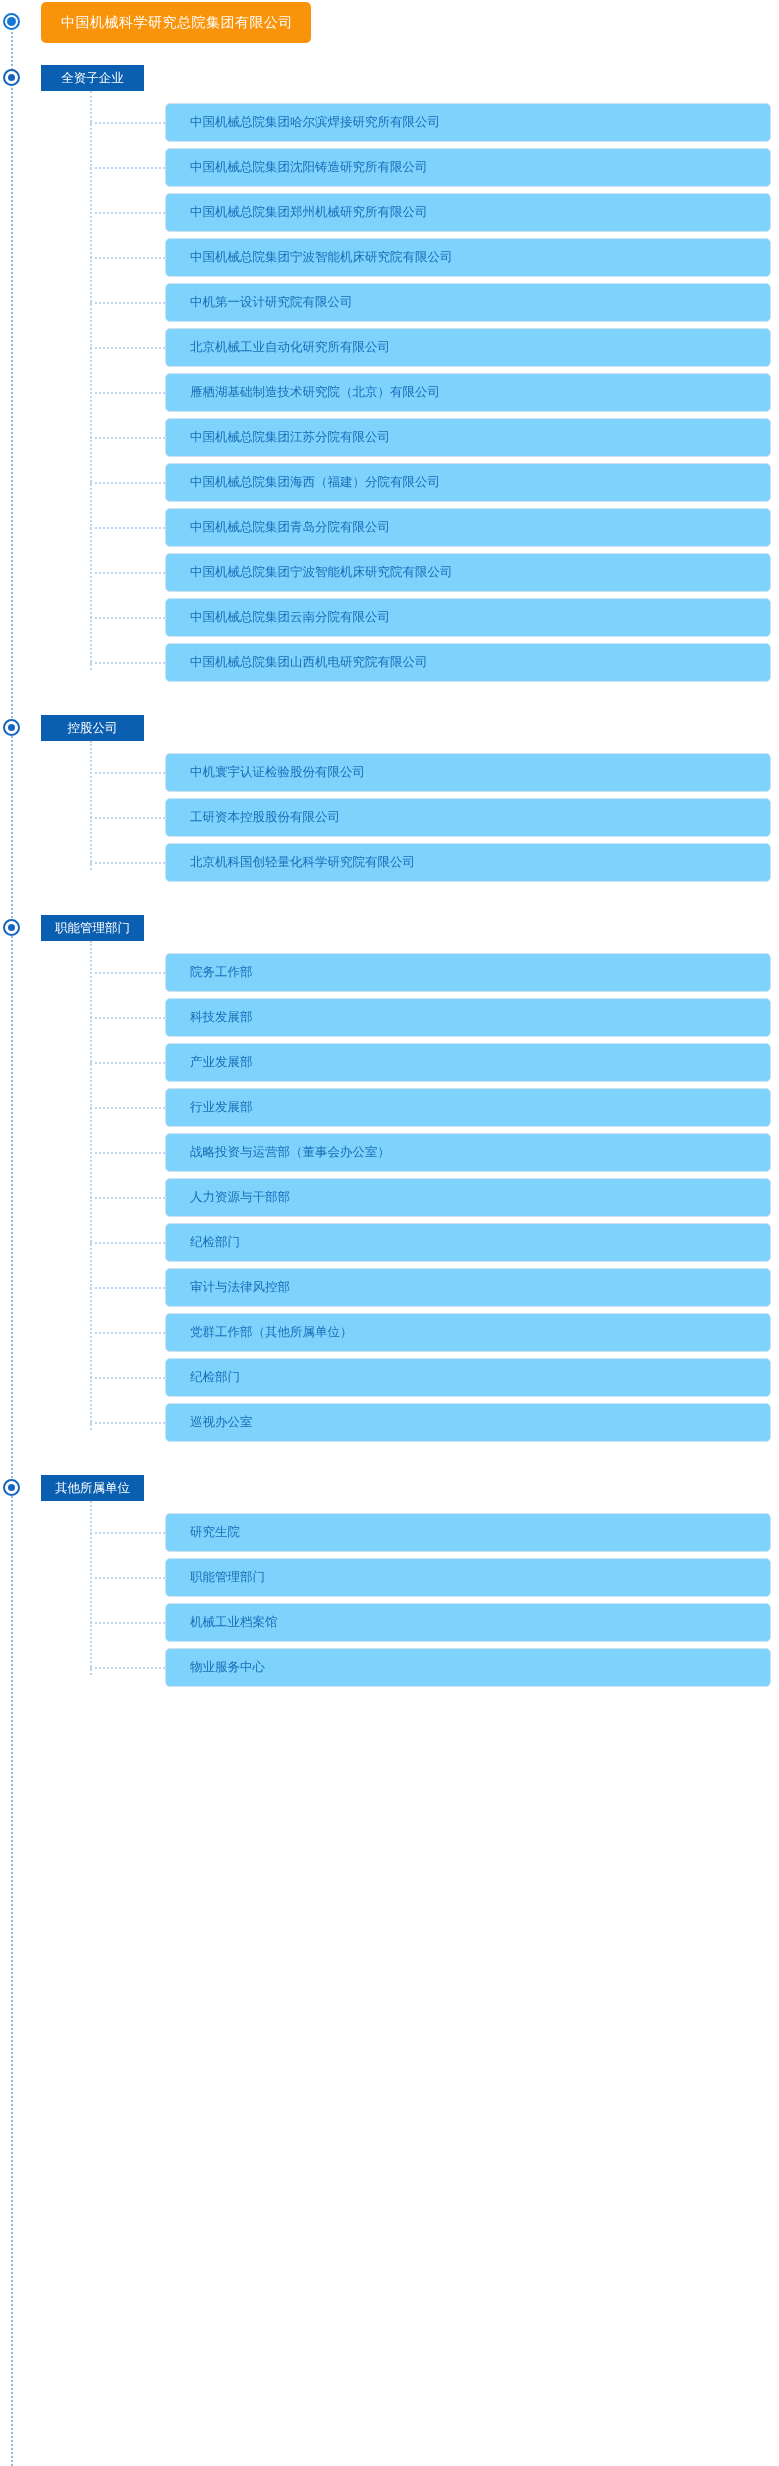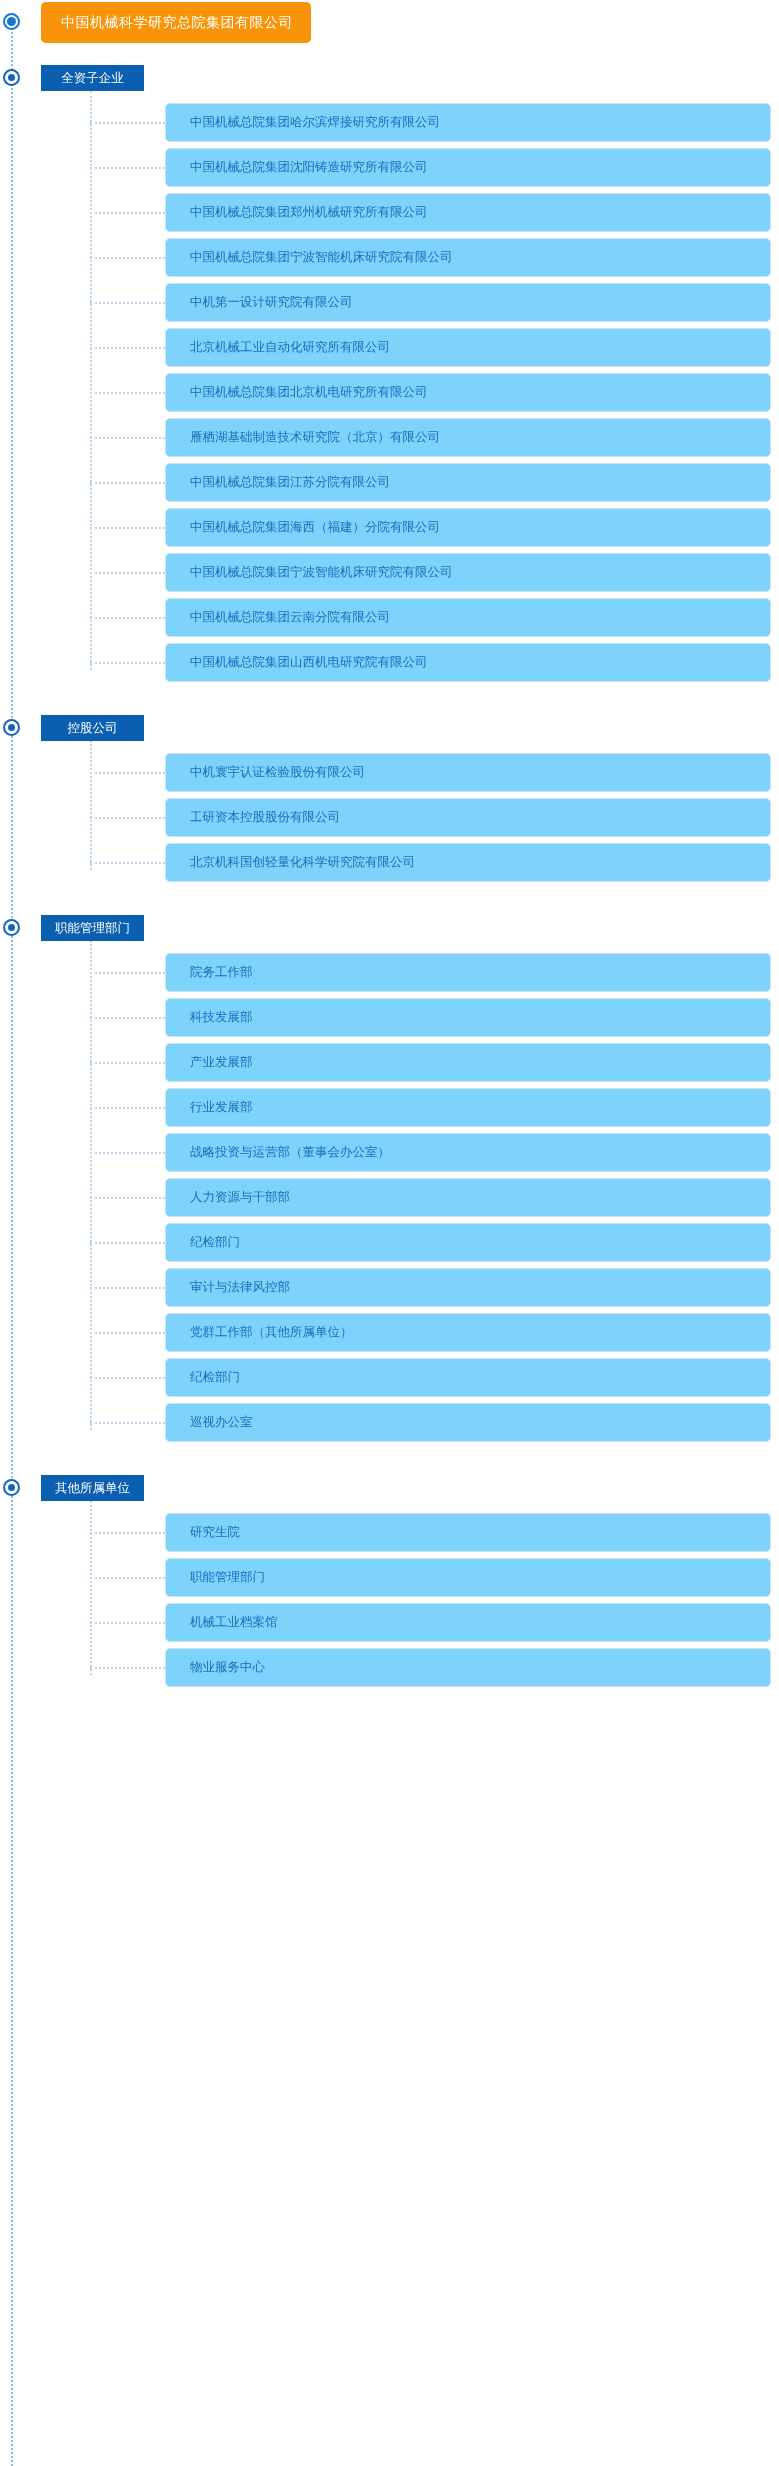--- a/index.html
+++ b/index.html
@@ -196,30 +196,30 @@
           <div class="item-row">
             <div class="item-box">中国机械总院集团宁波智能机床研究院有限公司</div>
           </div>
           <div class="item-row">
             <div class="item-box">中机第一设计研究院有限公司</div>
           </div>
           <div class="item-row">
             <div class="item-box">北京机械工业自动化研究所有限公司</div>
           </div>
           <div class="item-row">
-            <div class="item-box">中国机械总院集团北京机电研究所有限公司</div>
-          </div>
-          <div class="item-row">
             <div class="item-box">雁栖湖基础制造技术研究院（北京）有限公司</div>
           </div>
           <div class="item-row">
             <div class="item-box">中国机械总院集团江苏分院有限公司</div>
           </div>
           <div class="item-row">
             <div class="item-box">中国机械总院集团海西（福建）分院有限公司</div>
+          </div>
+          <div class="item-row">
+            <div class="item-box">中国机械总院集团青岛分院有限公司</div>
           </div>
           <div class="item-row">
             <div class="item-box">中国机械总院集团宁波智能机床研究院有限公司</div>
           </div>
           <div class="item-row">
             <div class="item-box">中国机械总院集团云南分院有限公司</div>
           </div>
           <div class="item-row">
             <div class="item-box">中国机械总院集团山西机电研究院有限公司</div>
           </div>

